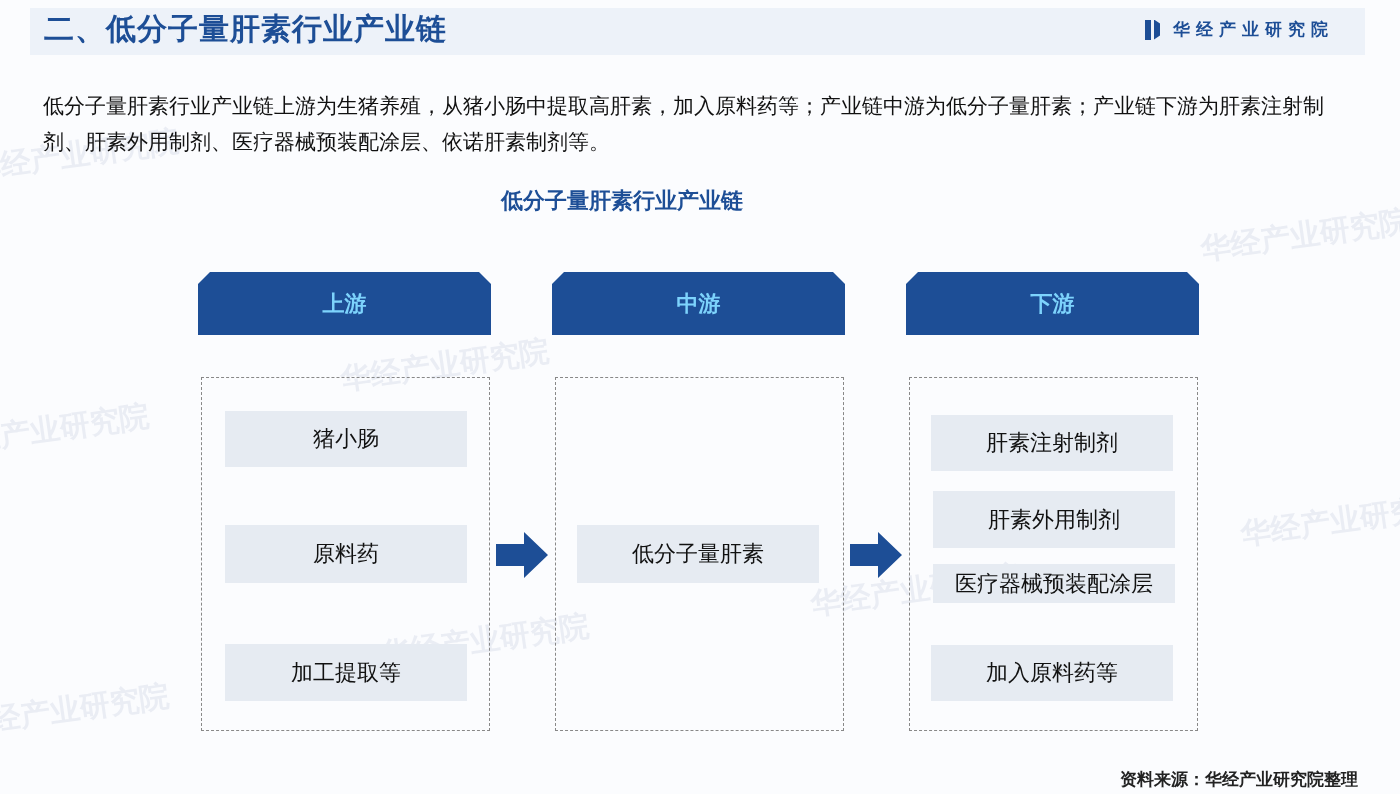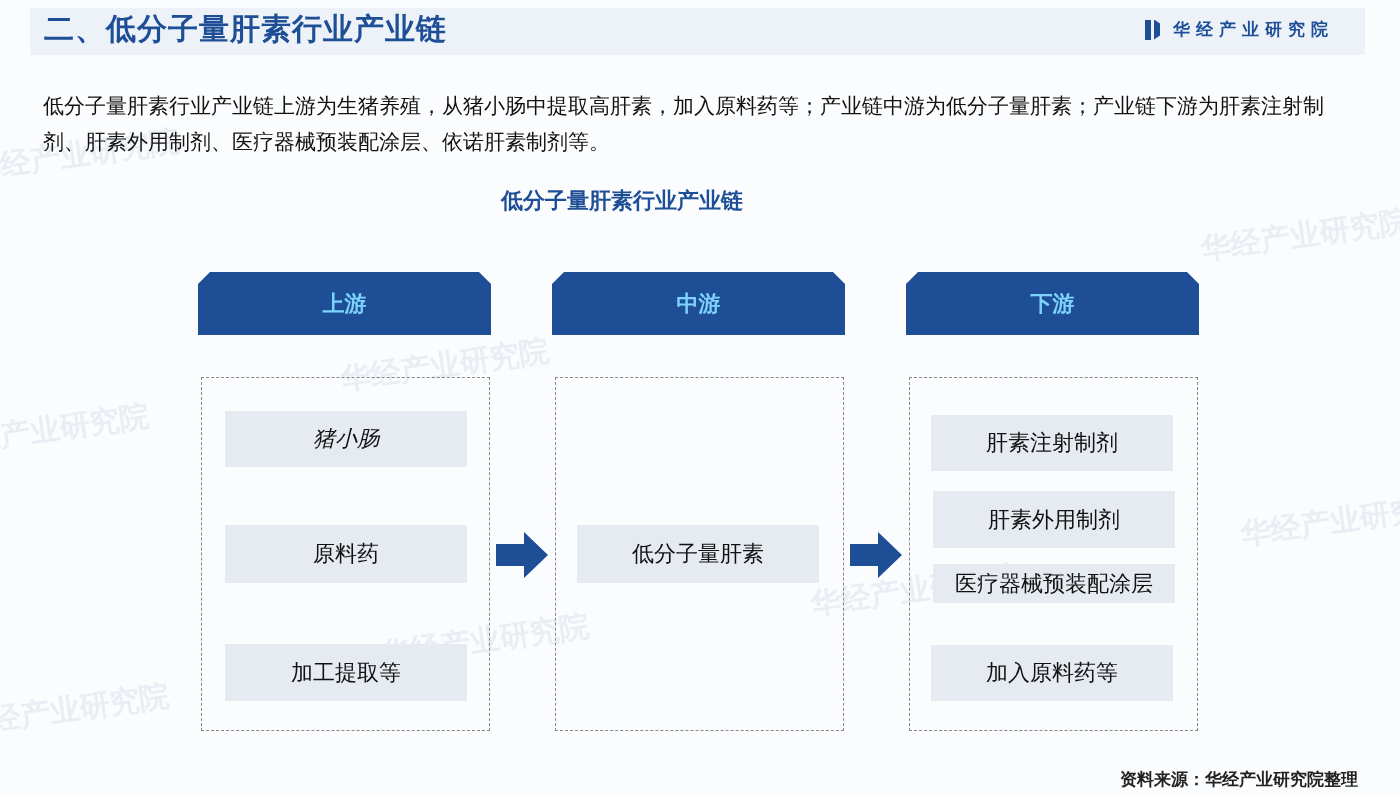--- a/index.html
+++ b/index.html
@@ -44,21 +44,21 @@
     </div>
   <span class="logo-text">华经产业研究院</span>
 </div>
 
 <div class="intro">低分子量肝素行业产业链上游为生猪养殖，从猪小肠中提取高肝素，加入原料药等；产业链中游为低分子量肝素；产业链下游为肝素注射制剂、肝素外用制剂、医疗器械预装配涂层、依诺肝素制剂等。</div>
 
 <div class="diagram-title">低分子量肝素行业产业链</div>
 
 <div class="stage-head" style="left:198px;">上游</div>
 <div class="stage-box" style="left:201px;"></div>
-<div class="item" style="left:225px;top:411px;width:242px;height:56px;font-style:italic;">猪小肠</div>
+<div class="item" style="left:225px;top:411px;width:242px;height:56px;">猪小肠</div>
 <div class="item" style="left:225px;top:525px;width:242px;height:58px;">原料药</div>
 <div class="item" style="left:225px;top:644px;width:242px;height:57px;">加工提取等</div>
 
 <svg class="arrow" style="left:496px;" viewBox="0 0 52 46">
   <polygon points="0,12 28,12 28,0 52,23 28,46 28,34 0,34" fill="#1d4e96"></polygon>
 </svg>
 
 <div class="stage-head" style="left:552px;">中游</div>
 <div class="stage-box" style="left:555px;"></div>
 <div class="item" style="left:577px;top:525px;width:242px;height:58px;">低分子量肝素</div>

